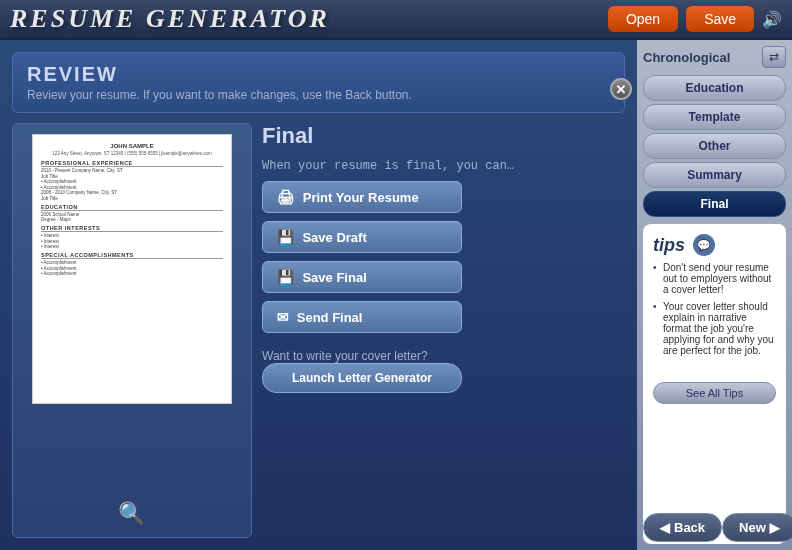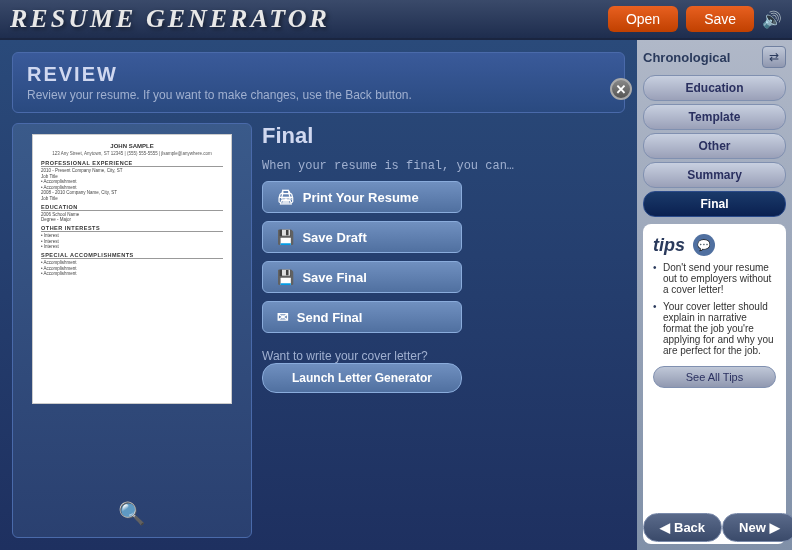--- a/index.html
+++ b/index.html
@@ -304,21 +304,21 @@
     .see-all-btn {
       background: linear-gradient(180deg, #c0c8d8 0%, #9098b0 100%);
       border: 1px solid #8090b0;
       border-radius: 12px;
       padding: 4px 12px;
       font-size: 11px;
       color: #2a3060;
       cursor: pointer;
       width: 100%;
       text-align: center;
-      margin-top: 4px;
+      margin-top: 20px;
     }
 
     
     .bottom-nav {
       position: absolute;
       bottom: 8px;
       left: 0;
       right: 0;
       display: flex;
       justify-content: space-between;

